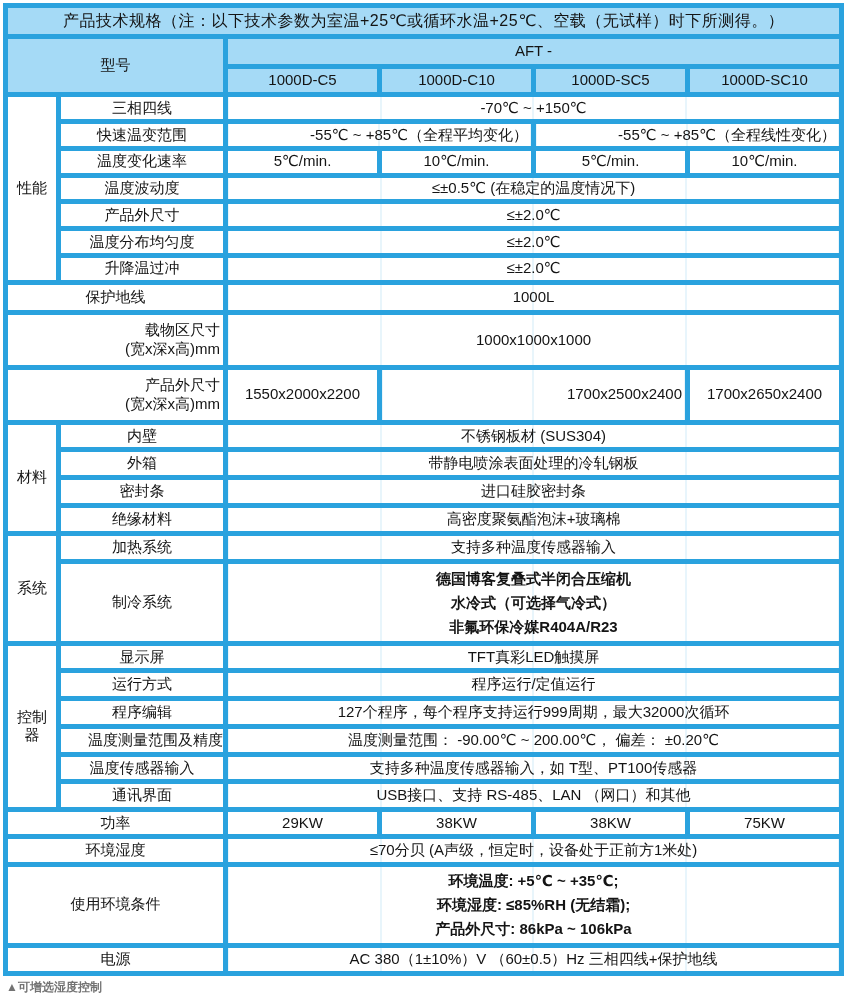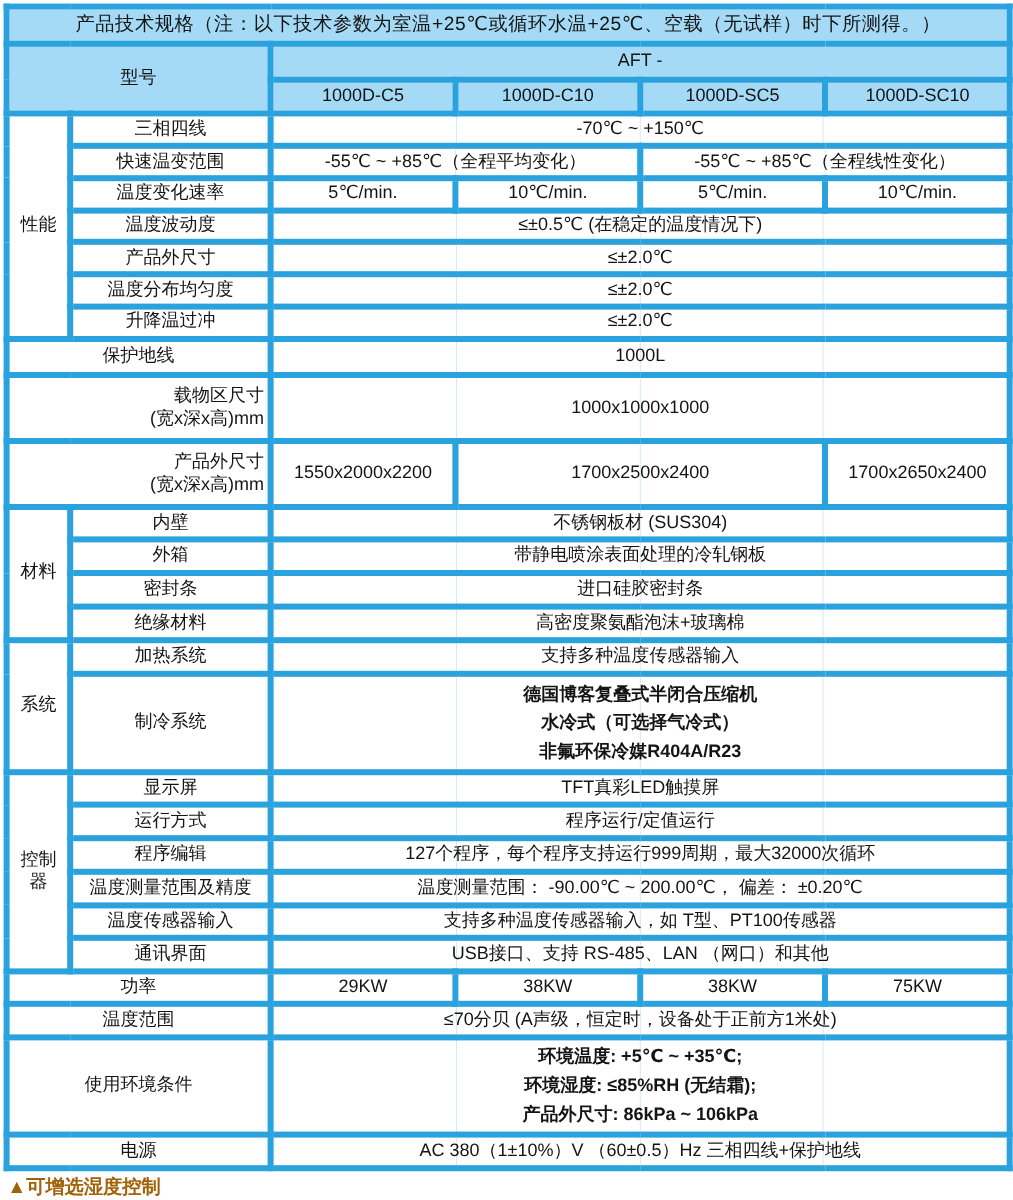--- a/index.html
+++ b/index.html
@@ -18,25 +18,25 @@
     font-size:15px;line-height:1.25;padding:1px 3px;overflow:hidden;
   }
   td.hdr{background:#a5daf6;}
   td.title-cell{font-size:16px;letter-spacing:0.5px;}
   td.group{padding:1px 2px;}
   td.label2{}
   .sub{display:block;text-align:right;}
   .lines div{line-height:1.6;font-weight:bold;}
   
   .g4{background-image:repeating-linear-gradient(90deg,transparent 0,transparent calc(25% - 1px),rgba(42,162,222,0.22) calc(25% - 1px),rgba(42,162,222,0.22) 25%);}
-  .g2{background-image:repeating-linear-gradient(90deg,transparent 0,transparent calc(50% - 1px),rgba(42,162,222,0.22) calc(50% - 1px),rgba(42,162,222,0.22) 50%);}
+  .g2{background-image:repeating-linear-gradient(90deg,transparent 0,transparent calc(50% - 1px),rgba(42,162,222,0.22) calc(50% - 1px),rgba(42,162,222,0.22) 50%);text-align:right;}
   .g4h{background-image:repeating-linear-gradient(90deg,transparent 0,transparent calc(25% - 1px),rgba(255,255,255,0.5) calc(25% - 1px),rgba(255,255,255,0.5) 25%);}
   .footnote{
     position:absolute;left:6px;top:979px;
-    font-size:16px;font-weight:bold;color:#a16207;
+    font-size:12px;font-weight:bold;color:#737373;
   }
 </style>
 </head>
 <body>
 
 <table class="spec">
   <colgroup>
     <col style="width:53px">
       <col style="width:167px">
     <col style="width:154px">
@@ -157,42 +157,42 @@
   </tr>
   <tr style="height:27px">
     <td>运行方式</td>
     <td colspan="4" class="g4">程序运行/定值运行</td>
   </tr>
   <tr style="height:27px">
     <td>程序编辑</td>
     <td colspan="4" class="g4">127个程序，每个程序支持运行999周期，最大32000次循环</td>
   </tr>
   <tr style="height:27px">
-    <td style="padding:1px 0;">温度测量范围及精度</td>
+    <td style="padding:1px 0;text-align:right;">温度测量范围及精度</td>
     <td colspan="4" class="g4">温度测量范围： -90.00℃ ~ 200.00℃， 偏差： ±0.20℃</td>
   </tr>
   <tr style="height:27px">
     <td>温度传感器输入</td>
     <td colspan="4" class="g4">支持多种温度传感器输入，如 T型、PT100传感器</td>
   </tr>
   <tr style="height:27px">
     <td>通讯界面</td>
     <td colspan="4" class="g4">USB接口、支持 RS-485、LAN （网口）和其他</td>
   </tr>
 
   <tr style="height:26px">
     <td colspan="2" class="label2">功率</td>
     <td>29KW</td>
     <td>38KW</td>
     <td>38KW</td>
     <td>75KW</td>
   </tr>
 
   <tr style="height:27px">
-    <td colspan="2" class="label2">温度范围</td>
+    <td colspan="2" class="label2">环境湿度</td>
     <td colspan="4" class="g4">≤70分贝 (A声级，恒定时，设备处于正前方1米处)</td>
   </tr>
 
   <tr style="height:69px">
     <td colspan="2" class="label2">使用环境条件</td>
     <td colspan="4" class="g4 lines">
       <div>环境温度: +5℃ ~ +35℃;</div>
       <div>环境湿度: ≤85%RH (无结霜);</div>
       <div>产品外尺寸: 86kPa ~ 106kPa</div>
     </td>

